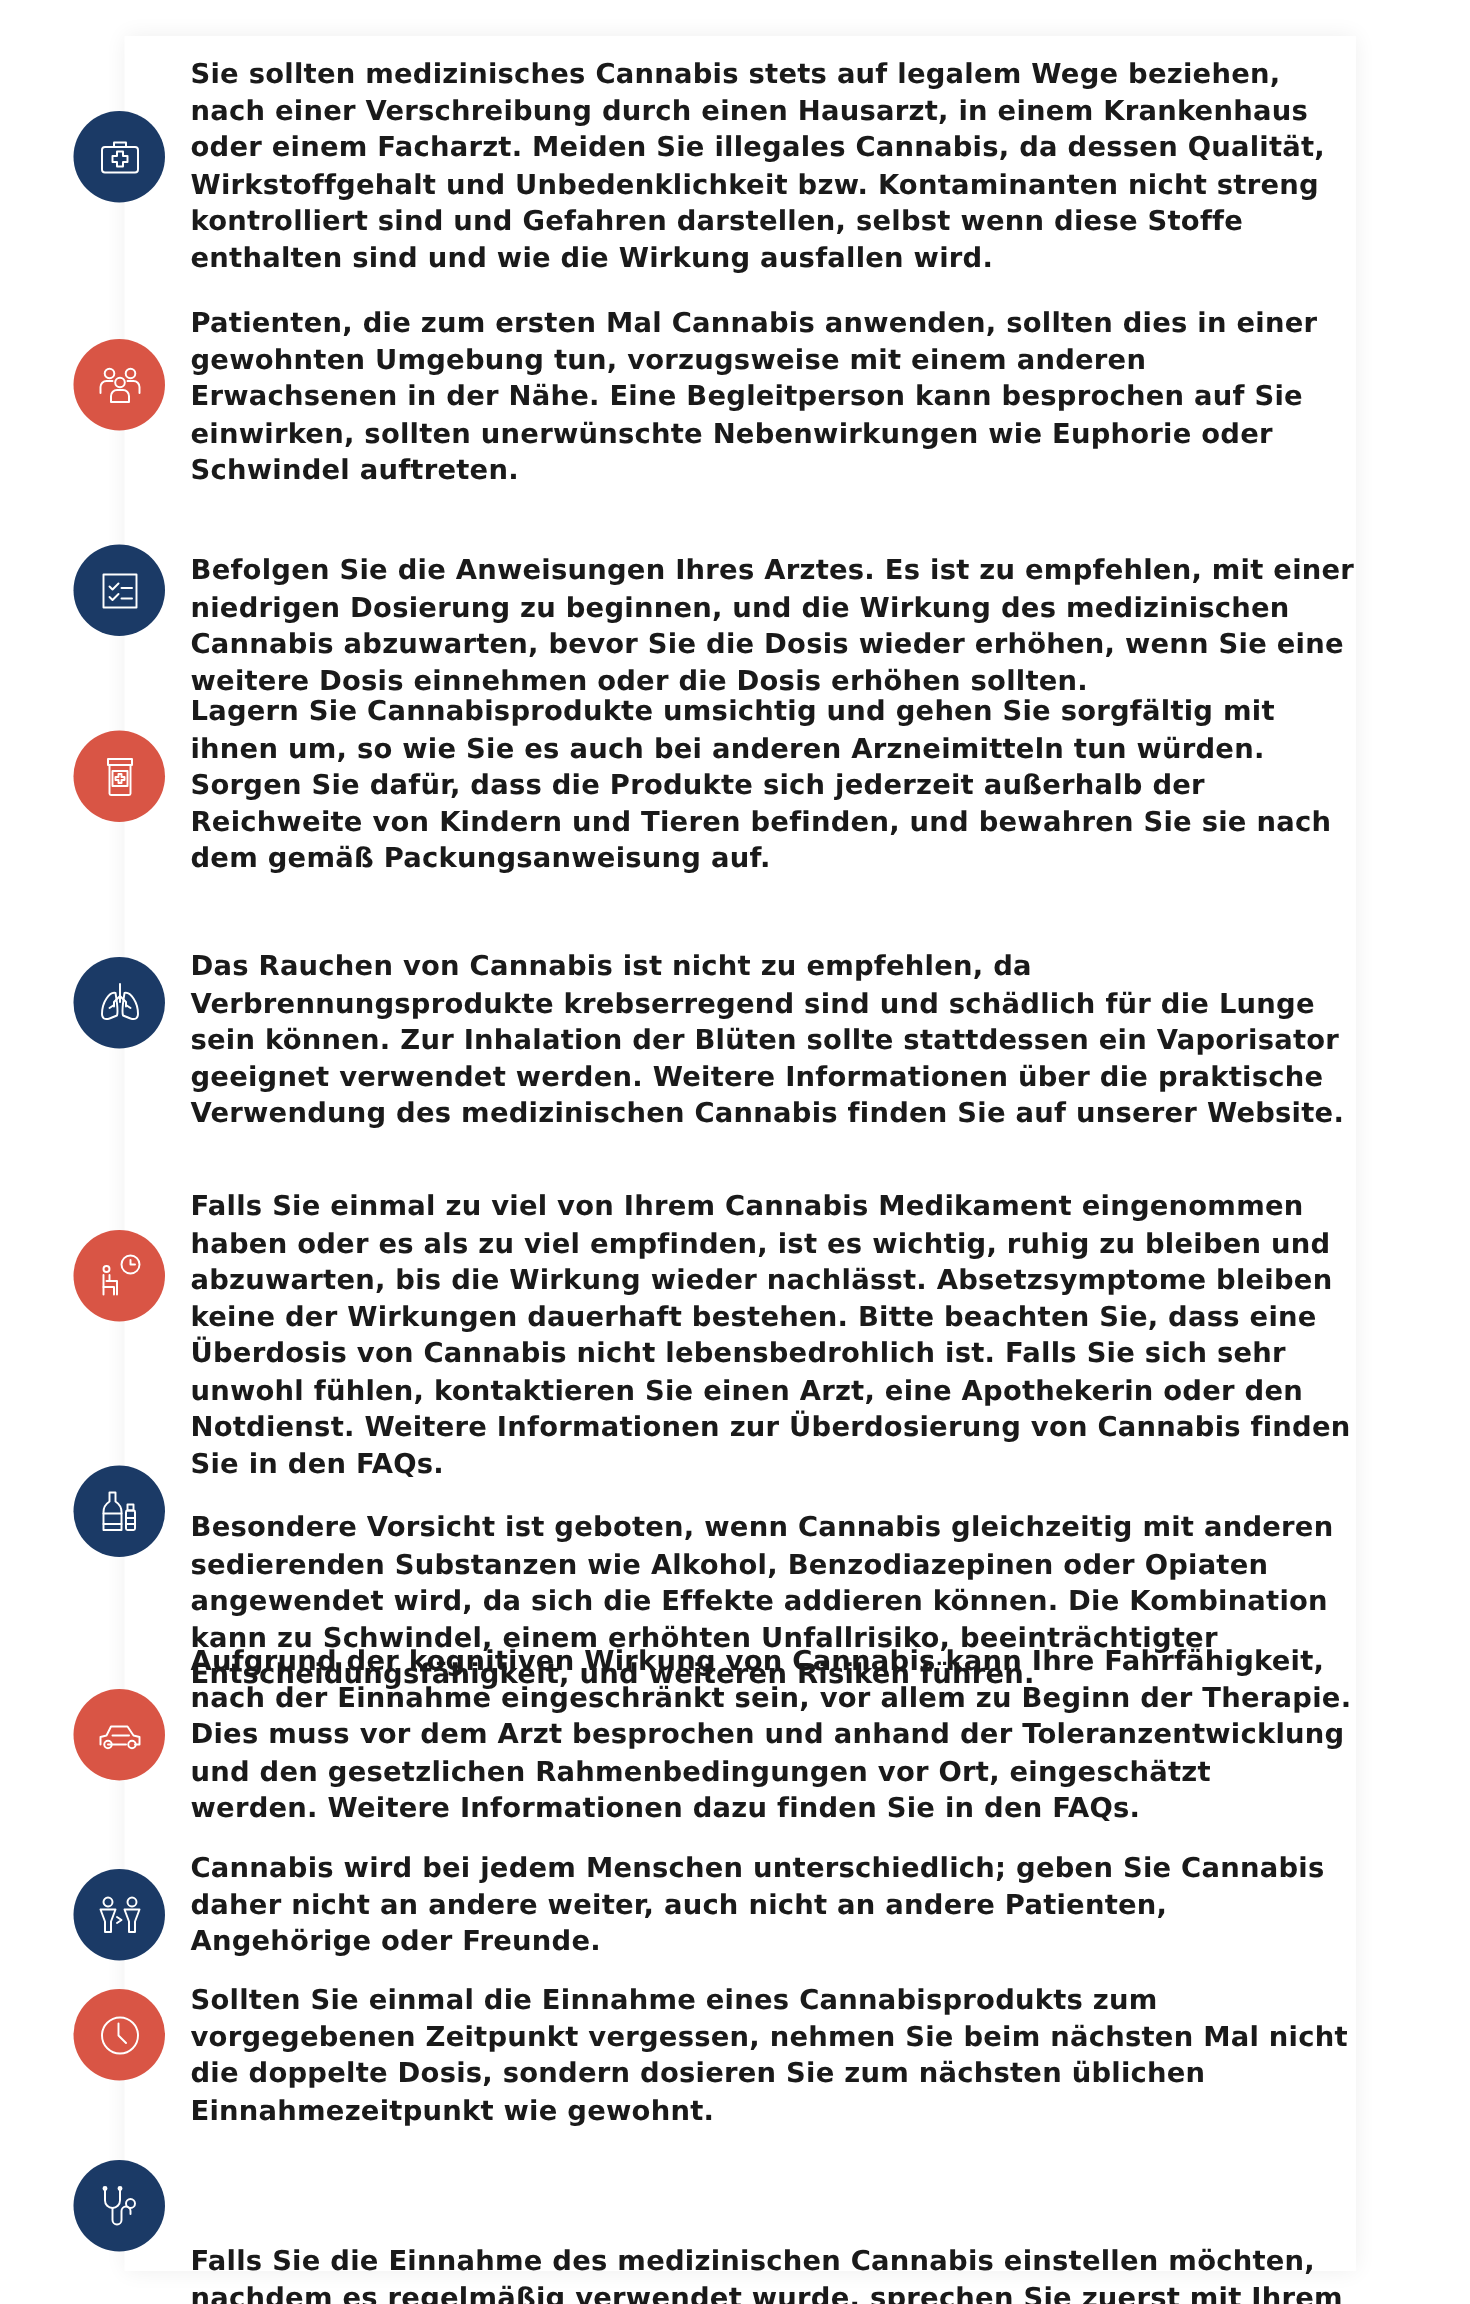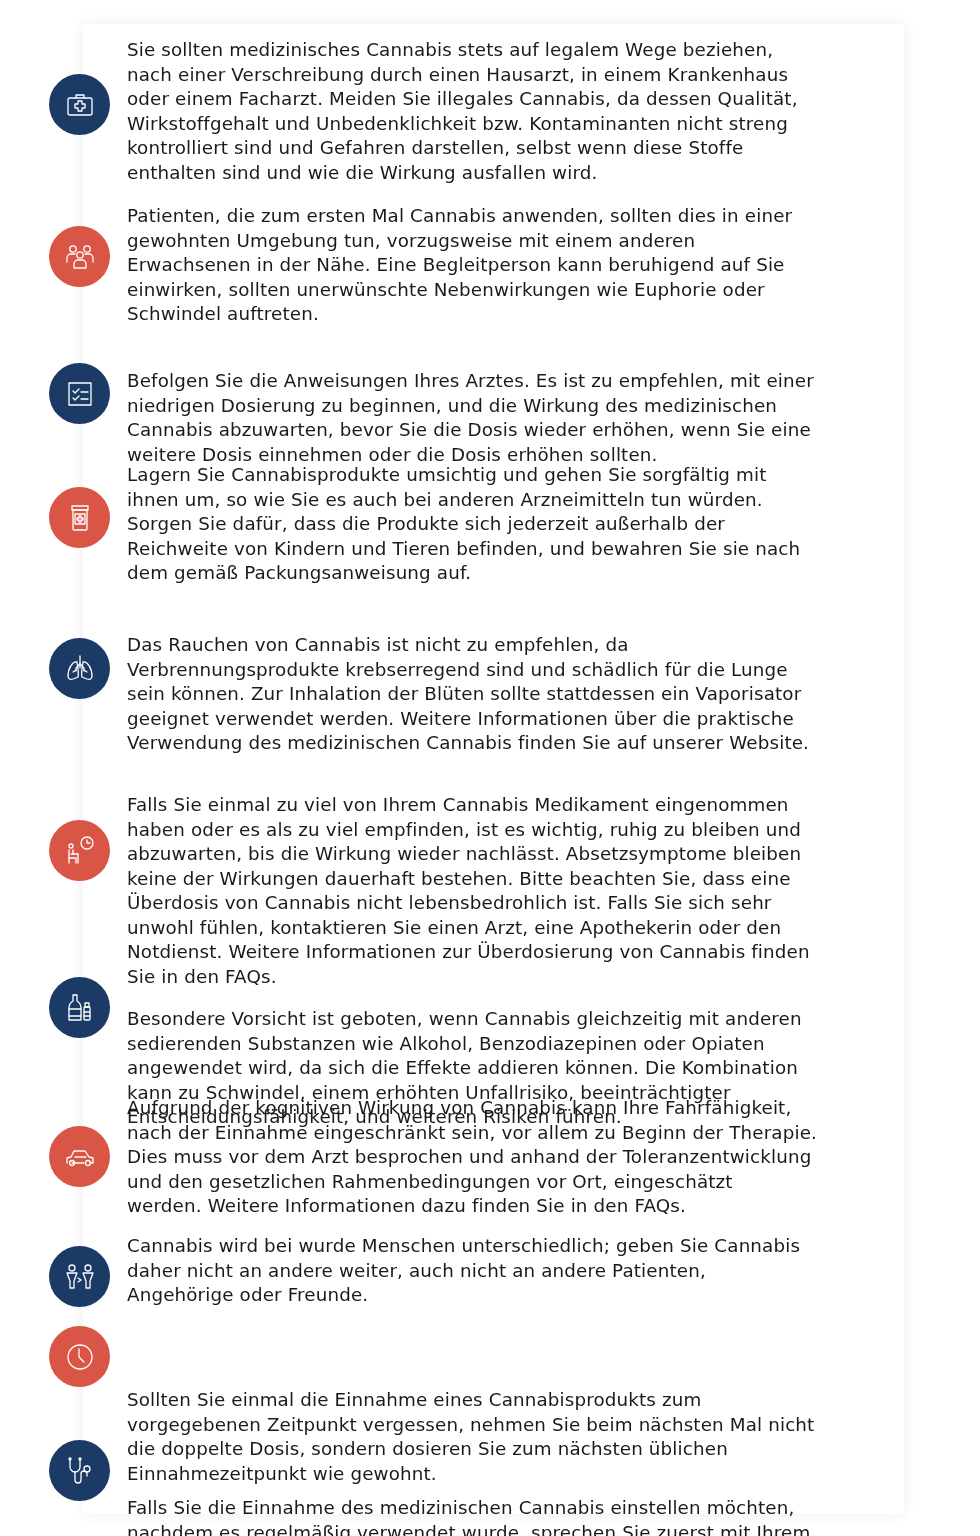--- a/index.html
+++ b/index.html
@@ -14,20 +14,21 @@
       position: absolute; left: 49px; width: 61px; height: 61px; border-radius: 50%;
       display: flex; align-items: center; justify-content: center;
     }
     .icon-circle.navy { background: #1b3a66; }
     .icon-circle.coral { background: #d95545; }
     .icon-circle svg { width: 34px; height: 34px; fill: none; stroke: #ffffff; stroke-width: 1.3; stroke-linecap: round; stroke-linejoin: round; }
     .text {
       position: absolute; left: 127px; width: 780px;
       font-size: 18.3px; line-height: 24.5px; color: #1a1a1a; letter-spacing: 0.15px;
       white-space: pre-line;
+      font-weight: bold;
     }
   </style>
 </head>
 <body>
 
 <div class="card"></div>
 
 <div class="item">
   <div class="icon-circle navy" style="top:74px">
     <svg viewBox="0 0 34 34">
@@ -50,21 +51,21 @@
         <circle cx="10" cy="9" r="3.2"></circle>
         <circle cx="24" cy="9" r="3.2"></circle>
         <path d="M4 22 v-4 a4 4 0 0 1 4 -4 h4"></path>
         <path d="M30 22 v-4 a4 4 0 0 0 -4 -4 h-4"></path>
         <circle cx="17" cy="15" r="3.2"></circle>
         <path d="M11 28 v-4 a4 4 0 0 1 4 -4 h4 a4 4 0 0 1 4 4 v4 z"></path>
       </svg>
   </div>
   <div class="text" style="top:204px">Patienten, die zum ersten Mal Cannabis anwenden, sollten dies in einer
 gewohnten Umgebung tun, vorzugsweise mit einem anderen
-Erwachsenen in der Nähe. Eine Begleitperson kann beruhigend auf Sie
+Erwachsenen in der Nähe. Eine Begleitperson kann besprochen auf Sie
 einwirken, sollten unerwünschte Nebenwirkungen wie Euphorie oder
 Schwindel auftreten.</div>
 </div>
 
 <div class="item">
   <div class="icon-circle navy" style="top:363px">
     <svg viewBox="0 0 34 34">
         <rect x="6" y="6" width="22" height="22"></rect>
         <path d="M10 14 l2 2 l4 -4"></path>
         <path d="M18 15 h7"></path>
@@ -174,33 +175,33 @@
 <div class="item">
   <div class="icon-circle navy" style="top:1246px">
     <svg viewBox="0 0 34 34">
         <circle cx="9" cy="8" r="3"></circle>
         <circle cx="25" cy="8" r="3"></circle>
         <path d="M4 13 h10 l-3 8 v7 h-4 v-7 z"></path>
         <path d="M20 13 h10 l-3 8 v7 h-4 v-7 z"></path>
         <path d="M15 18 l3 2 l-3 2"></path>
       </svg>
   </div>
-  <div class="text" style="top:1234px">Cannabis wird bei wurde Menschen unterschiedlich; geben Sie Cannabis
+  <div class="text" style="top:1234px">Cannabis wird bei jedem Menschen unterschiedlich; geben Sie Cannabis
 daher nicht an andere weiter, auch nicht an andere Patienten,
 Angehörige oder Freunde.</div>
 </div>
 
 <div class="item">
   <div class="icon-circle coral" style="top:1326px">
     <svg viewBox="0 0 34 34">
         <circle cx="17" cy="17" r="12"></circle>
         <path d="M16 9 v8 l5 5"></path>
       </svg>
   </div>
-  <div class="text" style="top:1388px">Sollten Sie einmal die Einnahme eines Cannabisprodukts zum
+  <div class="text" style="top:1322px">Sollten Sie einmal die Einnahme eines Cannabisprodukts zum
 vorgegebenen Zeitpunkt vergessen, nehmen Sie beim nächsten Mal nicht
 die doppelte Dosis, sondern dosieren Sie zum nächsten üblichen
 Einnahmezeitpunkt wie gewohnt.</div>
 </div>
 
 <div class="item">
   <div class="icon-circle navy" style="top:1440px">
     <svg viewBox="0 0 34 34">
         <path d="M7 5 v8 a5 5 0 0 0 10 0 v-8"></path>
         <circle cx="7" cy="5" r="1"></circle>

